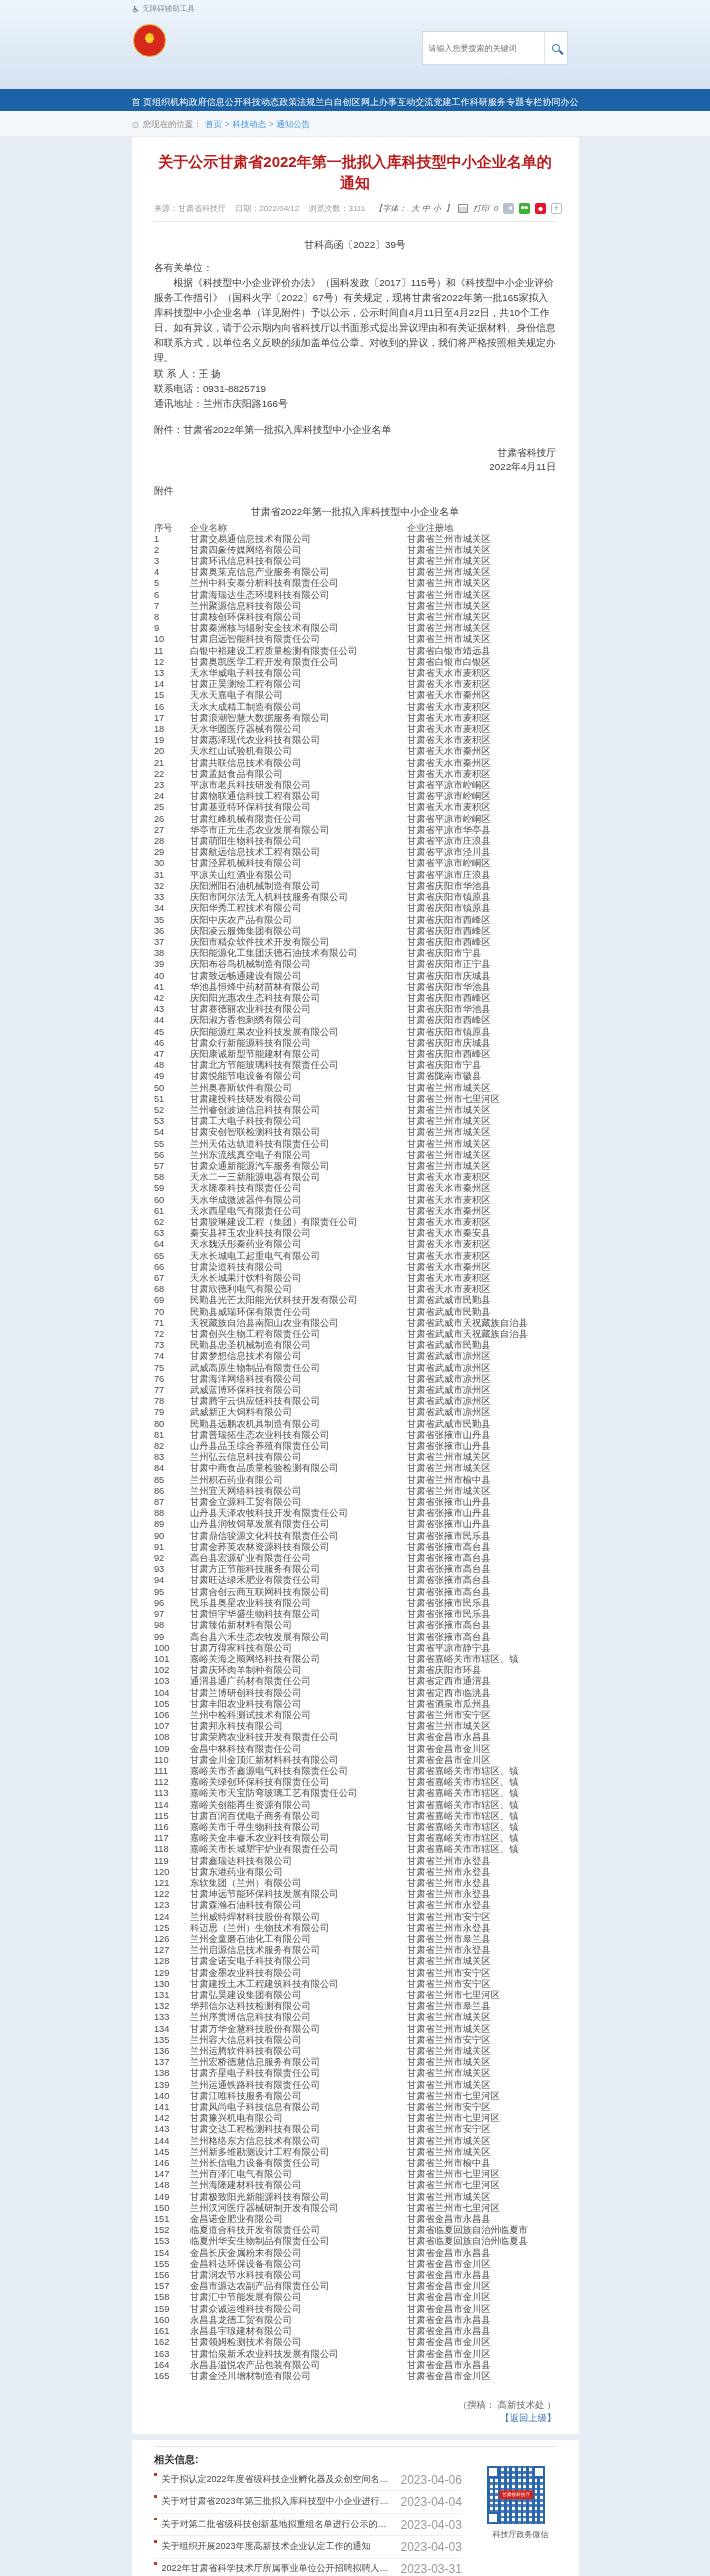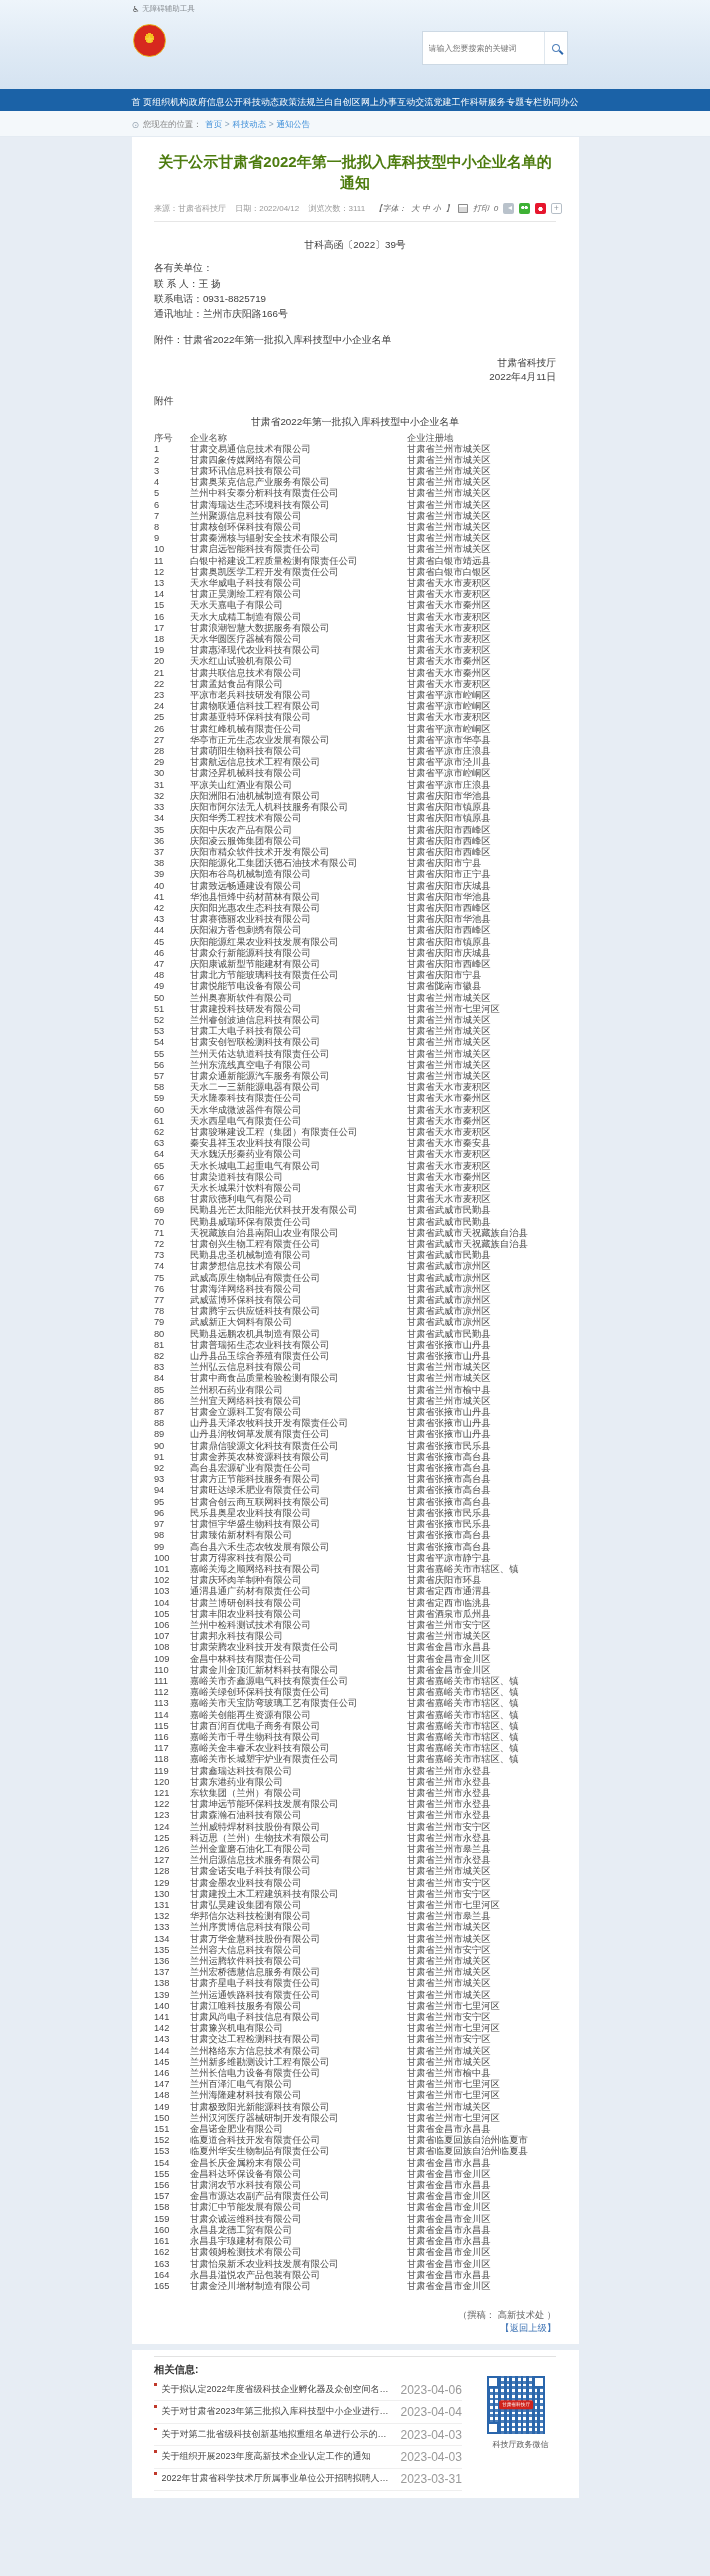--- a/index.html
+++ b/index.html
@@ -29,21 +29,21 @@
   
   .crumbbar{height:26px;background:#f4f8fb;border-bottom:0.9px solid #e4ebf2;flex:none;}
   .crumbbar .wrap{display:flex;align-items:center;height:26px;font-size:8.4px;color:#888;gap:3.7px;}
   .crumbbar .dot{color:#9aa7b4;font-size:9.3px;}
   .crumb-links{display:flex;align-items:center;}
   .crumb-links a{color:#3f8fd9;text-decoration:none;}
   .crumb-links a+a::before{content:">";color:#8aa5bd;margin:0 2.8px;}
   
   .card{width:447px;margin:0 auto;background:#fff;}
   .article{padding:11.2px 22.4px 9.3px;}
-  .art-title{font-size:15px;font-weight:bold;color:#4d7c0f;text-align:center;line-height:20.6px;margin:3.7px 0 9.3px;}
+  .art-title{font-size:15px;font-weight:bold;color:#b91c1c;text-align:center;line-height:20.6px;margin:3.7px 0 9.3px;}
   .meta{display:flex;align-items:center;font-size:8px;color:#999;border-bottom:0.9px solid #e6e6e6;padding-bottom:7.5px;white-space:nowrap;}
   .meta .seg{margin-right:9.3px;}
   .meta-right{margin-left:auto;display:flex;align-items:center;gap:4.7px;color:#666;font-style:italic;}
   .fontset{display:flex;gap:2.8px;}
   .fontset span{cursor:pointer;}
   .ic{width:11.2px;height:11.2px;border-radius:1.9px;display:inline-block;vertical-align:middle;}
   .ic-print{width:10.3px;height:8.4px;border:0.9px solid #8b8b8b;border-radius:0.9px;background:linear-gradient(#fff 0 1.9px,#d9d9d9 1.9px);}
   .ic-share{background:#b9c2cb;position:relative;}
   .ic-share::before{content:"";position:absolute;left:2.8px;top:2.8px;border:2.8px solid transparent;border-right:4.7px solid #fff;}
   .ic-wechat{background:#3eb135;background-image:radial-gradient(circle at 35% 42%,#fff 1.4px,transparent 1.9px),radial-gradient(circle at 65% 42%,#fff 1.4px,transparent 1.9px);}
@@ -157,20 +157,21 @@
       <span class="ic ic-share"></span>
       <span class="ic ic-wechat"></span>
       <span class="ic ic-weibo"></span>
       <span class="ic ic-plus">+</span>
     </span>
   </div>
 
   <div class="body-text">
     <div class="docno">甘科高函〔2022〕39号</div>
     <div>各有关单位：</div>
+    <div class="para">根据《科技型中小企业评价办法》（国科发政〔2017〕115号）和《科技型中小企业评价服务工作指引》（国科火字〔2022〕67号）有关规定，现将甘肃省2022年第一批165家拟入库科技型中小企业名单（详见附件）予以公示，公示时间自4月11日至4月22日，共10个工作日。如有异议，请于公示期内向省科技厅以书面形式提出异议理由和有关证据材料、身份信息和联系方式，以单位名义反映的须加盖单位公章。对收到的异议，我们将严格按照相关规定办理。</div>
     <div class="contact">联 系 人：王  扬</div>
     <div class="contact">联系电话：0931-8825719</div>
     <div class="contact">通讯地址：兰州市庆阳路166号</div>
     <div class="attach">附件：甘肃省2022年第一批拟入库科技型中小企业名单</div>
     <div class="sig">
       <div>甘肃省科技厅</div>
       <div>2022年4月11日</div>
     </div>
     <div class="appendix-label">附件</div>
     <div class="tbl-title">甘肃省2022年第一批拟入库科技型中小企业名单</div>

